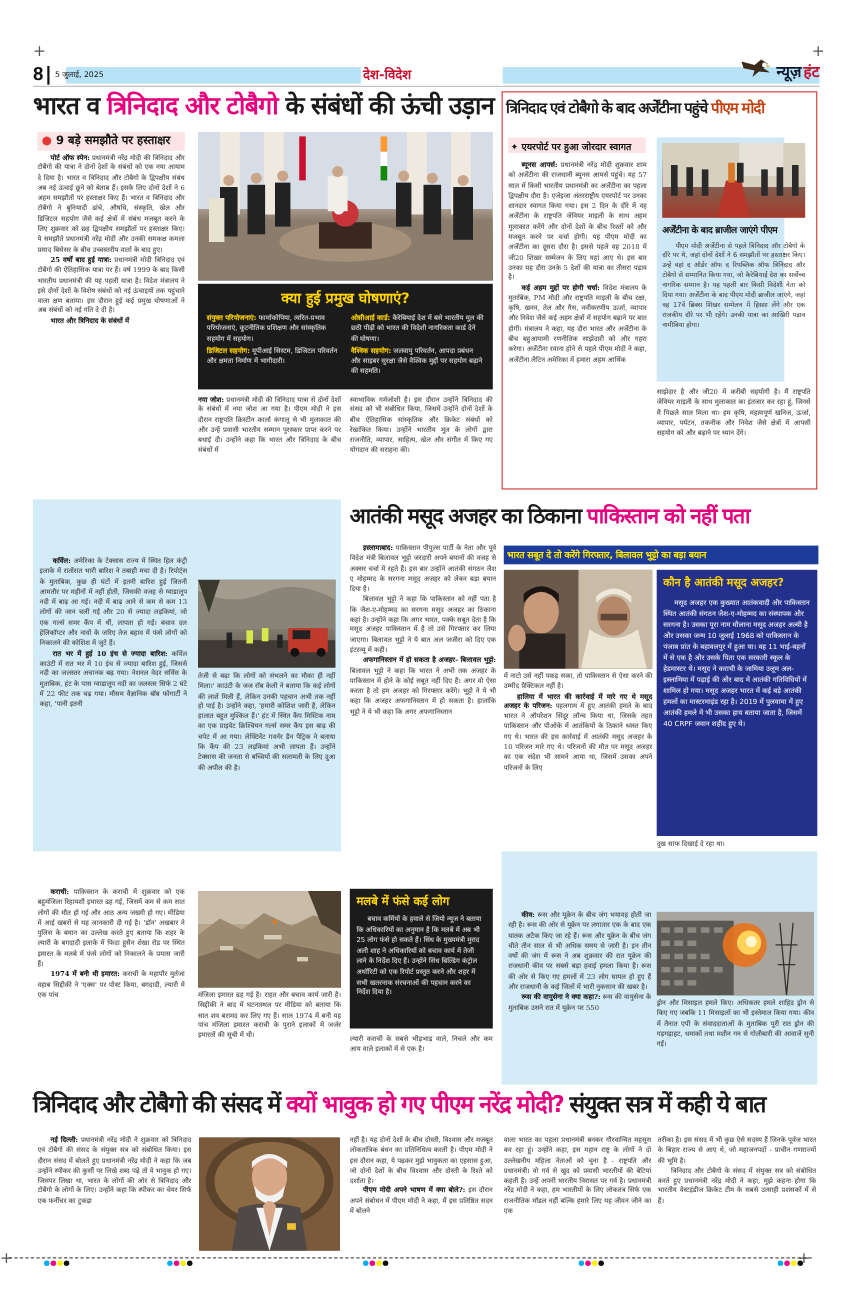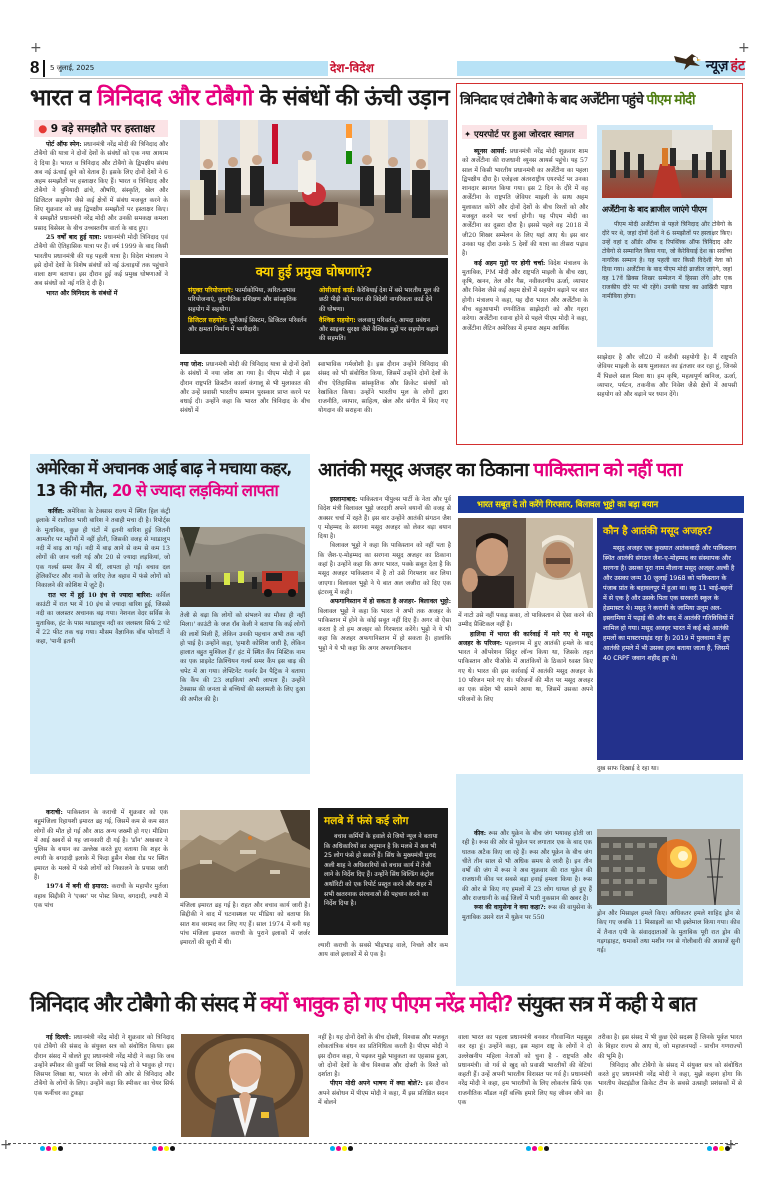--- a/index.html
+++ b/index.html
@@ -13,21 +13,21 @@
   .mh-sep { position: absolute; left: 13px; top: 2px; width: 2px; height: 17px; background: #111; }
   .mh-date { position: absolute; left: 20px; top: 5px; font-size: 7px; color: #111; }
   .mh-section { position: absolute; left: 300px; top: 1px; font-size: 12px; font-weight: bold; color: #c8102e; font-family: "DejaVu Sans", sans-serif; }
   .mh-logo { position: absolute; right: 0; top: -8px; display: flex; align-items: flex-end; gap: 2px; }
   .mh-eagle { width: 32px; height: 24px; }
   .mh-logo-a { font-size: 14px; font-weight: bold; color: #0f172a; }
   .mh-logo-b { font-size: 14px; font-weight: bold; color: #c8102e; }
 
   .hl { position: absolute; font-family: "DejaVu Sans Condensed", "DejaVu Sans", sans-serif; font-weight: bold; color: #1a1a1a; letter-spacing: -0.5px; white-space: nowrap; }
   .pink { color: #e6007e; }
-  .red { color: #4d7c0f; }
+  .red { color: #c2410c; }
 
   .col { position: absolute; font-family: "DejaVu Serif", serif; font-size: 6.2px; line-height: 9.3px; color: #333; text-align: justify; overflow: hidden; }
   .col p { text-indent: 12px; }
   .col b { color: #111; }
 
   .photo { position: absolute; overflow: hidden; }
   .box-dark { position: absolute; background: #1b1b1b; color: #fff; }
   .box-dark h3 { font-family: "DejaVu Sans", sans-serif; font-weight: bold; color: #ffd400; text-align: center; }
   .box-dark .bd-txt { font-family: "DejaVu Sans", sans-serif; font-size: 6.2px; line-height: 9.3px; color: #eee; }
   .box-dark .kw { color: #ffd400; font-weight: bold; }
@@ -168,24 +168,20 @@
     <div style="position:absolute;left:5px;top:78px;width:132px;font-family:'DejaVu Sans',sans-serif;font-weight:bold;font-size:8.2px;line-height:12px;color:#111;letter-spacing:-0.3px;">अर्जेंटीना के बाद ब्राजील जाएंगे पीएम</div>
     <div class="col" style="left:5px;top:94px;width:130px;height:126px;font-family:'DejaVu Sans',sans-serif;font-size:6px;line-height:9px;">
       <p>पीएम मोदी अर्जेंटीना से पहले त्रिनिदाद और टोबैगो के दौरे पर थे, जहां दोनों देशों ने 6 समझौतों पर हस्ताक्षर किए। उन्हें वहां द ऑर्डर ऑफ द रिपब्लिक ऑफ त्रिनिदाद और टोबैगो से सम्मानित किया गया, जो कैरेबियाई देश का सर्वोच्च नागरिक सम्मान है। यह पहली बार किसी विदेशी नेता को दिया गया। अर्जेंटीना के बाद पीएम मोदी ब्राजील जाएंगे, जहां वह 17वें ब्रिक्स शिखर सम्मेलन में हिस्सा लेंगे और एक राजकीय दौरे पर भी रहेंगे। उनकी यात्रा का आखिरी पड़ाव नामीबिया होगा।</p>
     </div>
   </div>
   <div class="col" style="left:597px;top:352px;width:140px;height:88px;">
     <p style="text-indent:0;">साझेदार है और जी20 में करीबी सहयोगी है। मैं राष्ट्रपति जेवियर माइली के साथ मुलाकात का इंतजार कर रहा हूं, जिनसे मैं पिछले साल मिला था। हम कृषि, महत्वपूर्ण खनिज, ऊर्जा, व्यापार, पर्यटन, तकनीक और निवेश जैसे क्षेत्रों में आपसी सहयोग को और बढ़ाने पर ध्यान देंगे।</p>
   </div>
 
   <div style="position:absolute;left:30px;top:454px;width:280px;height:320px;background:#d4ecf8;"></div>
-  <div class="hl" style="left:36px;top:458px;font-size:16.5px;line-height:22px;letter-spacing:-0.7px;">
-    <div>अमेरिका में अचानक आई बाढ़ ने मचाया कहर,</div>
-    <div><span>13 की मौत, </span><span class="pink">20 से ज्यादा लड़कियां लापता</span></div>
-  </div>
   <div class="col" style="left:36px;top:506px;width:134px;height:262px;">
     <p><b>कर्विल:</b><span> अमेरिका के टेक्सास राज्य में स्थित हिल कंट्री इलाके में रातोंरात भारी बारिश ने तबाही मचा दी है। रिपोर्ट्स के मुताबिक, कुछ ही घंटों में इतनी बारिश हुई जितनी आमतौर पर महीनों में नहीं होती, जिसकी वजह से ग्वाडालूप नदी में बाढ़ आ गई। नदी में बाढ़ आने से कम से कम 13 लोगों की जान चली गई और 20 से ज्यादा लड़कियां, जो एक गर्ल्स समर कैंप में थीं, लापता हो गईं। बचाव दल हेलिकॉप्टर और नावों के जरिए तेज बहाव में फंसे लोगों को निकालने की कोशिश में जुटे हैं।</span></p>
     <p><b>रात भर में हुई 10 इंच से ज्यादा बारिश:</b><span> कर्विल काउंटी में रात भर में 10 इंच से ज्यादा बारिश हुई, जिससे नदी का जलस्तर अचानक बढ़ गया। नेशनल वेदर सर्विस के मुताबिक, हंट के पास ग्वाडालूप नदी का जलस्तर सिर्फ 2 घंटे में 22 फीट तक चढ़ गया। मौसम वैज्ञानिक बॉब फोगार्टी ने कहा, 'पानी इतनी</span></p>
   </div>
   <div class="photo" style="left:180px;top:527px;width:125px;height:80px;background:linear-gradient(180deg,#6e6a60 0%,#8f887c 40%,#5c564c 100%);">
     <svg width="125" height="80" viewBox="0 0 125 80">
       <rect x="0" y="0" width="125" height="45" fill="#8a8478"></rect>
       <path d="M0 10 Q30 25 60 12 T125 18 L125 0 L0 0Z" fill="#a39c8e"></path>
       <path d="M0 0 L20 0 L10 30 Z" fill="#3a3a2e"></path>
       <rect x="0" y="55" width="125" height="25" fill="#3f3a33"></rect>
@@ -208,21 +204,21 @@
   </div>
 
   <div class="hl" style="left:318px;top:455px;font-size:19px;line-height:28px;letter-spacing:-0.8px;">
     <span>आतंकी मसूद अजहर का ठिकाना </span><span class="pink">पाकिस्तान को नहीं पता</span>
   </div>
   <div class="col" style="left:318px;top:494px;width:133px;height:276px;">
     <p><b>इस्लामाबाद:</b><span> पाकिस्तान पीपुल्स पार्टी के नेता और पूर्व विदेश मंत्री बिलावल भुट्टो जरदारी अपने बयानों की वजह से अक्सर चर्चा में रहते हैं। इस बार उन्होंने आतंकी संगठन जैश ए मोहम्मद के सरगना मसूद अजहर को लेकर बड़ा बयान दिया है।</span></p>
     <p>बिलावल भुट्टो ने कहा कि पाकिस्तान को नहीं पता है कि जैश-ए-मोहम्मद का सरगना मसूद अजहर का ठिकाना कहां है। उन्होंने कहा कि अगर भारत, पक्के सबूत देता है कि मसूद अजहर पाकिस्तान में है तो उसे गिरफ्तार कर लिया जाएगा। बिलावल भुट्टो ने ये बात अल जजीरा को दिए एक इंटरव्यू में कही।</p>
     <p><b>अफगानिस्तान में हो सकता है अजहर- बिलावल भुट्टो:</b><span> बिलावल भुट्टो ने कहा कि भारत ने अभी तक अजहर के पाकिस्तान में होने के कोई सबूत नहीं दिए हैं। अगर वो ऐसा करता है तो हम अजहर को गिरफ्तार करेंगे। भुट्टो ने ये भी कहा कि अजहर अफगानिस्तान में हो सकता है। हालांकि भुट्टो ने ये भी कहा कि अगर अफगानिस्तान</span></p>
   </div>
-  <div style="position:absolute;left:458px;top:496px;width:286px;height:17px;background:#1d3b9a;color:#ffea00;font-family:'DejaVu Sans',sans-serif;font-weight:bold;font-size:8.4px;line-height:17px;padding-left:19px;white-space:nowrap;overflow:hidden;letter-spacing:-0.2px;">भारत सबूत दे तो करेंगे गिरफ्तार, बिलावल भुट्टो का बड़ा बयान</div>
+  <div style="position:absolute;left:458px;top:496px;width:286px;height:17px;background:#1d3b9a;color:#ffea00;font-family:'DejaVu Sans',sans-serif;font-weight:bold;font-size:8.4px;line-height:17px;padding-left:3px;white-space:nowrap;overflow:hidden;letter-spacing:-0.2px;">भारत सबूत दे तो करेंगे गिरफ्तार, बिलावल भुट्टो का बड़ा बयान</div>
   <div class="photo" style="left:458px;top:518px;width:135px;height:90px;background:#9c8a78;">
     <svg width="135" height="90" viewBox="0 0 135 90">
       <rect x="0" y="0" width="68" height="90" fill="#6b5a4c"></rect>
       <rect x="68" y="0" width="67" height="90" fill="#c9bba5"></rect>
       <ellipse cx="34" cy="38" rx="16" ry="20" fill="#c89a7a"></ellipse>
       <path d="M18 30 Q34 10 50 30 L50 22 Q34 8 18 22Z" fill="#1c1410"></path>
       <rect x="14" y="58" width="42" height="32" fill="#2a2320"></rect>
       <ellipse cx="12" cy="62" rx="8" ry="12" fill="#c89a7a"></ellipse>
       <ellipse cx="100" cy="42" rx="15" ry="18" fill="#b48868"></ellipse>
       <path d="M84 30 Q100 14 116 30 L116 24 Q100 10 84 24Z" fill="#efe8da"></path>

